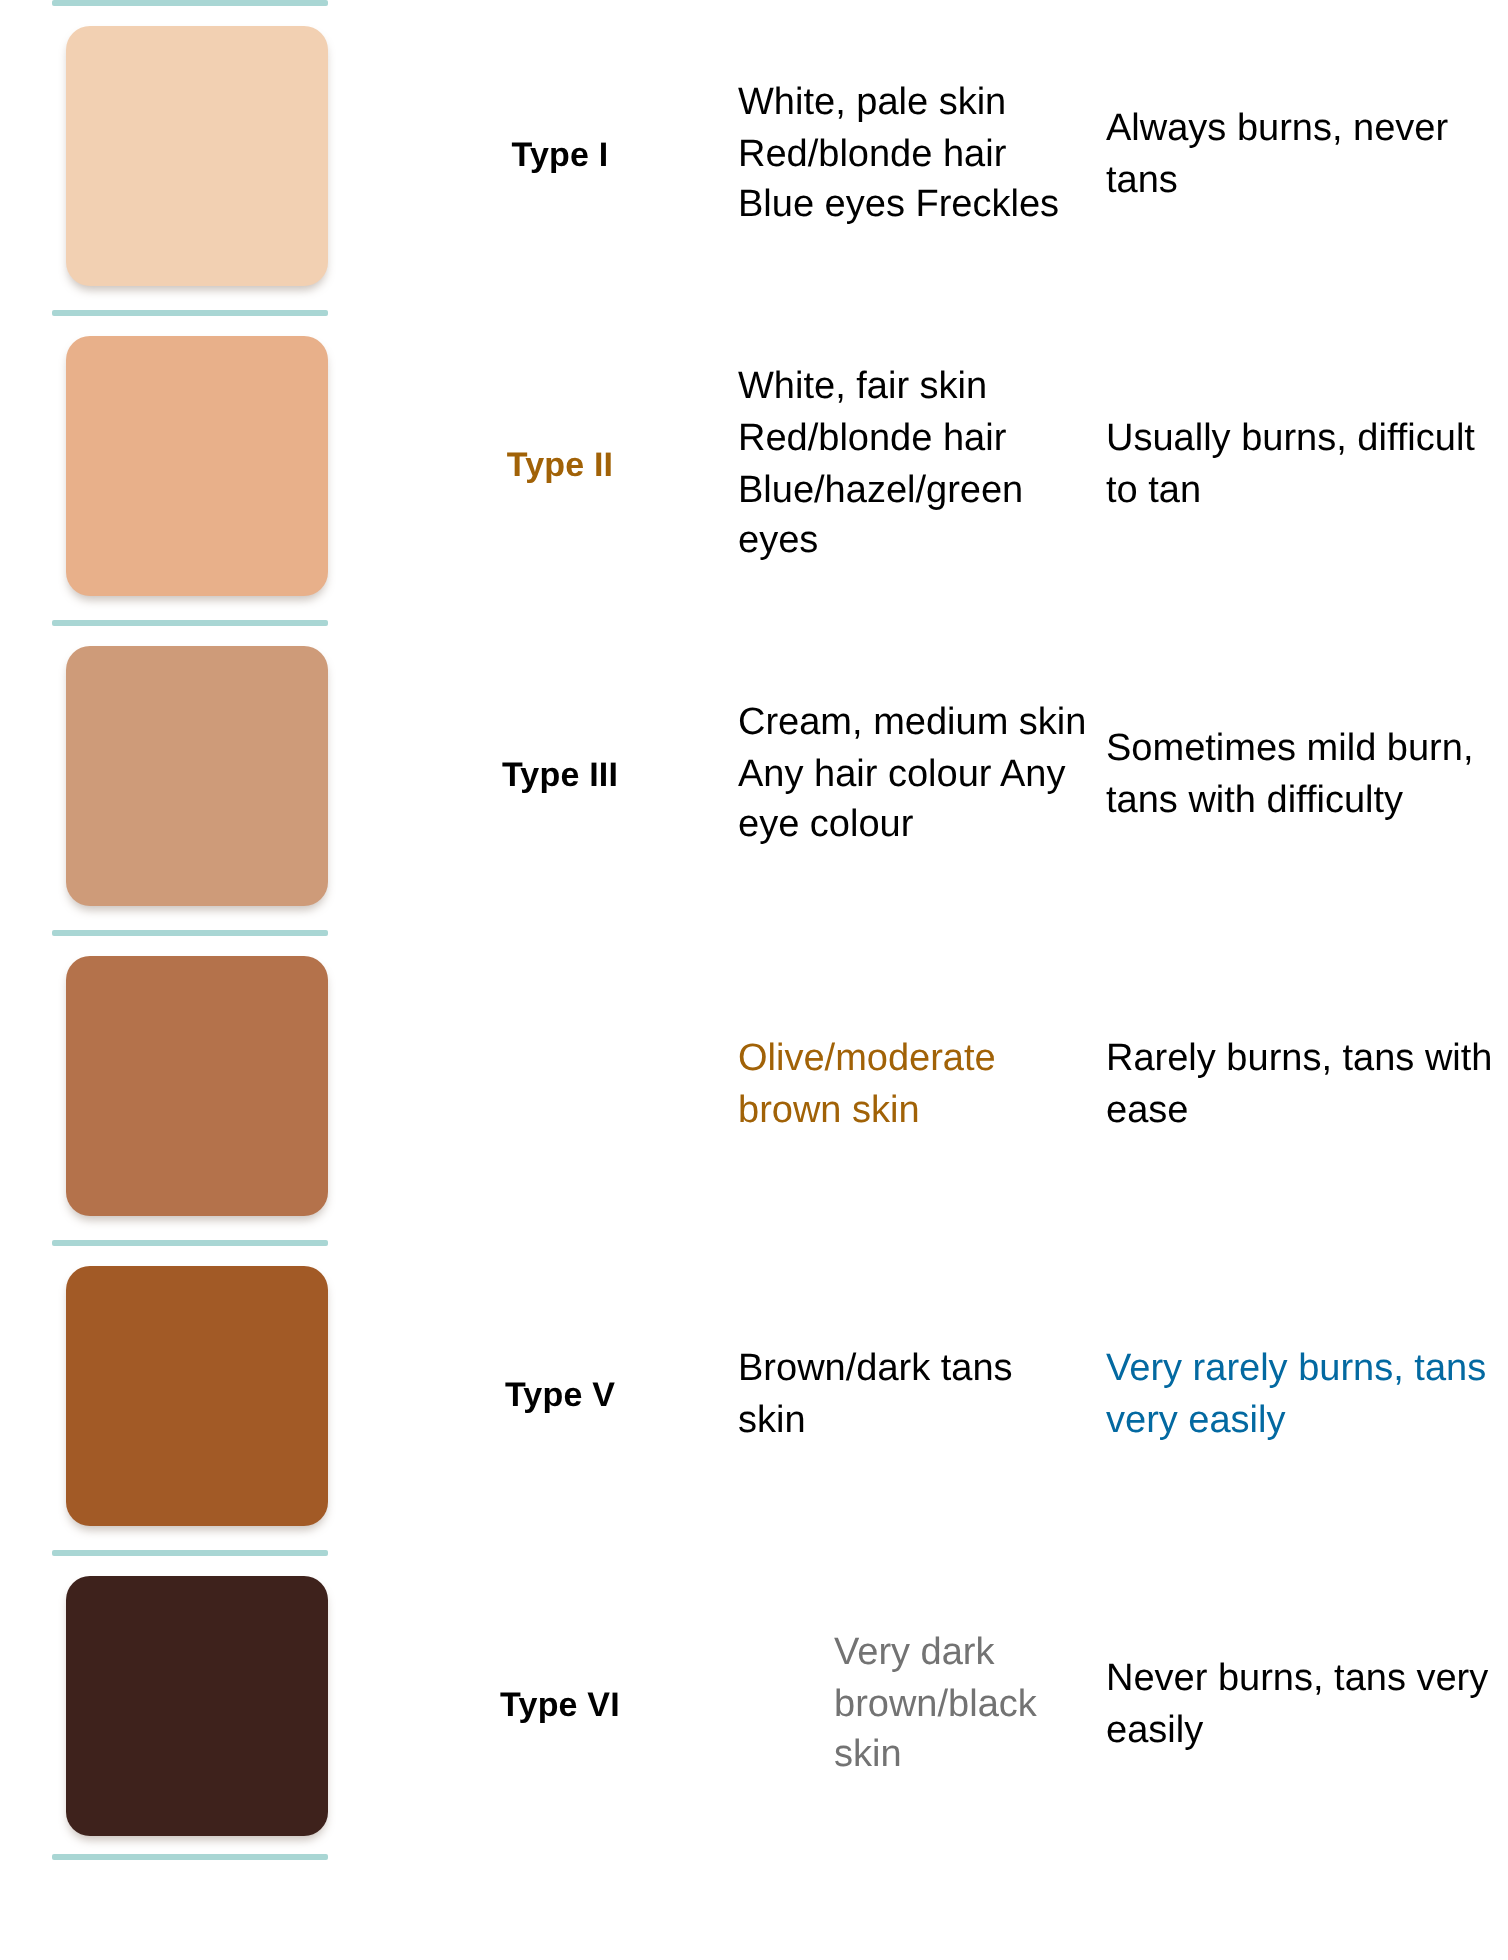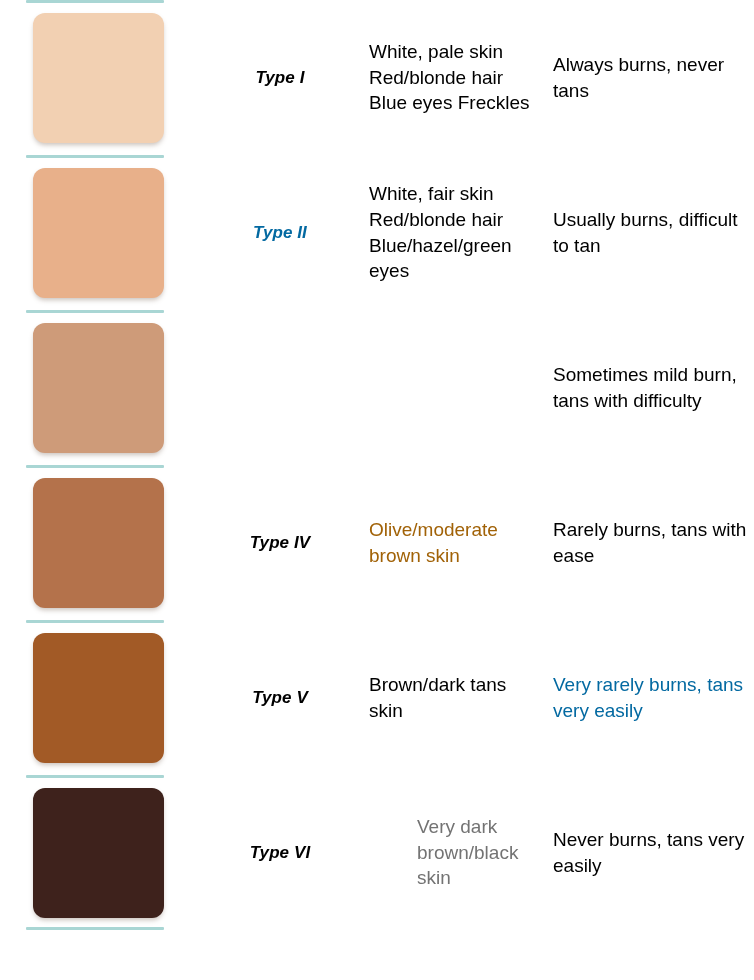--- a/index.html
+++ b/index.html
@@ -64,21 +64,20 @@
   
   .type-cell {
     position: absolute;
     left: 205px;
     top: 0;
     width: 150px;
     height: 155px;
     display: flex;
     align-items: center;
     justify-content: center;
-    font-style: italic;
   }
   .type-label {
     font-size: 17px;
     font-weight: bold;
     color: #000000;
     letter-spacing: 0.1px;
     white-space: nowrap;
   }
 
   
@@ -133,54 +132,60 @@
 never tans</div>
       </div>
     </div>
 
     <div class="fitz-row">
       <div class="divider top" style="background: rgb(169, 214, 212);"></div>
       <div class="swatch-cell">
         <div class="swatch" style="background: rgb(232, 176, 138);"></div>
       </div>
       <div class="type-cell">
-        <span class="type-label" style="color: #0369a1;">Type II</span>
+        <span class="type-label" style="color: #a16207;">Type II</span>
       </div>
       <div class="features-cell">
         <div class="text-block" style="color: rgb(0, 0, 0);">White, fair skin
 Red/blonde hair
 Blue/hazel/green
 eyes</div>
       </div>
       <div class="reaction-cell">
         <div class="text-block" style="color: rgb(0, 0, 0);">Usually burns,
 difficult to tan</div>
       </div>
     </div>
 
     <div class="fitz-row">
       <div class="divider top" style="background: rgb(169, 214, 212);"></div>
       <div class="swatch-cell">
         <div class="swatch" style="background: rgb(206, 155, 121);"></div>
       </div>
+      <div class="type-cell">
+        <span class="type-label" style="color: rgb(0, 0, 0);">Type III</span>
+      </div>
+      <div class="features-cell">
+        <div class="text-block" style="color: rgb(0, 0, 0);">Cream, medium
+skin
+Any hair colour
+Any eye colour</div>
+      </div>
       <div class="reaction-cell">
         <div class="text-block" style="color: rgb(0, 0, 0);">Sometimes mild
 burn, tans with
 difficulty</div>
       </div>
     </div>
 
     <div class="fitz-row">
       <div class="divider top" style="background: rgb(169, 214, 212);"></div>
       <div class="swatch-cell">
         <div class="swatch" style="background: rgb(180, 114, 75);"></div>
       </div>
-      <div class="type-cell">
-        <span class="type-label" style="color: rgb(0, 0, 0);">Type IV</span>
-      </div>
       <div class="features-cell">
         <div class="text-block" style="color: #a16207;">Olive/moderate
 brown skin</div>
       </div>
       <div class="reaction-cell">
         <div class="text-block" style="color: rgb(0, 0, 0);">Rarely burns, tans
 with ease</div>
       </div>
     </div>
 

